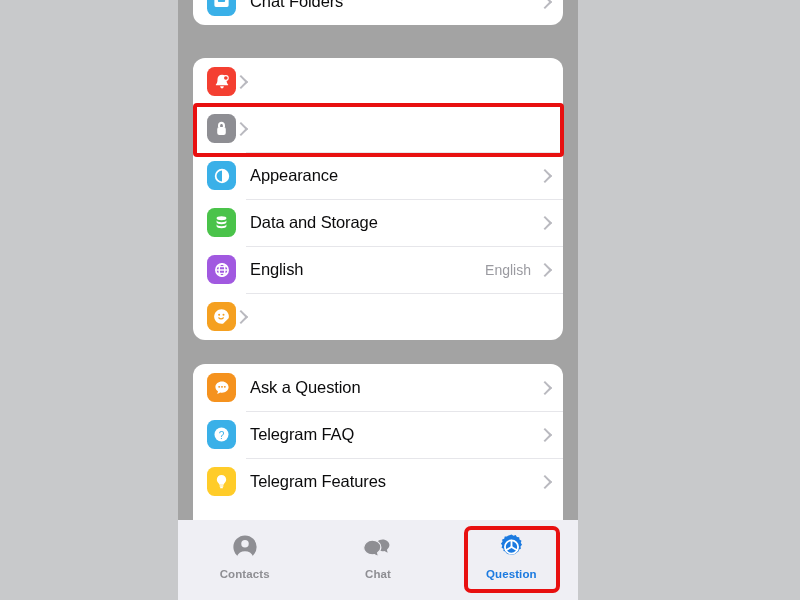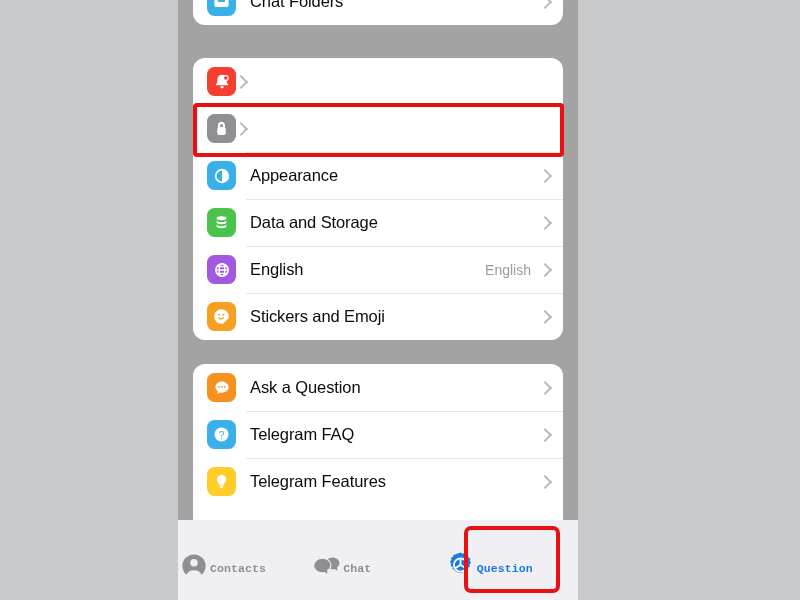--- a/index.html
+++ b/index.html
@@ -72,24 +72,23 @@
   }
 
   
   .tabbar {
     position:absolute; left:0; bottom:0; width:400px; height:80px;
     background:#efeff4;
     display:flex;
   }
   .tab {
     flex:1 1 0;
-    display:flex; flex-direction:row; align-items:center; justify-content:flex-start;
+    display:flex; flex-direction:column; align-items:center; justify-content:flex-start;
     padding-top:11px;
     position:relative;
-    font-family:Liberation Mono, monospace;
   }
   .tab .tabicon { width:32px; height:32px; display:flex; align-items:center; justify-content:center; }
   .tab .tablabel {
     margin-top:5px;
     font-size:11.5px;
     color:#8e8e93;
     font-weight:bold;
     letter-spacing:0.1px;
   }
   .tab.active .tablabel { color:#1b7ae0; }
@@ -187,21 +186,20 @@
       <div class="row">
         <span class="icon" style="background:#f5a020;">
           <svg width="21" height="21" viewBox="0 0 24 24">
             <path d="M12 3.6c4.6 0 8.4 3.7 8.4 8.3 0 .6-.1 1.2-.2 1.7l-6.6 6.6c-.5.1-1.1.2-1.6.2-4.6 0-8.4-3.7-8.4-8.3S7.4 3.6 12 3.6z" fill="#ffffff"></path>
             <path d="M20.2 13.6l-6.6 6.6c.2-2.8.6-5 1.9-5.6 1-.5 2.7-.7 4.7-1z" fill="#ffffff" opacity="0.75"></path>
             <circle cx="9.3" cy="10" r="1.15" fill="#f5a020"></circle>
             <circle cx="14.3" cy="10" r="1.15" fill="#f5a020"></circle>
             <path d="M9 13.6c.9 1.5 4 1.5 5 0" fill="none" stroke="#f5a020" stroke-width="1.5" stroke-linecap="round"></path>
           </svg>
         </span>
-        <span class="label">Stickers and Emoji</span>
         <span class="chev"></span>
       </div>
     </div>
 
     <div class="card" id="card-2" style="top: 364px; height: 175px;">
 
       <div class="row">
         <span class="icon" style="background:#f5921e;">
           <svg width="20" height="20" viewBox="0 0 24 24">
             <path d="M12 4.2c-4.4 0-7.9 2.9-7.9 6.5 0 2.1 1.2 4 3.1 5.2l-.9 3.4 3.6-1.9c.7.2 1.4.2 2.1.2 4.4 0 7.9-2.9 7.9-6.5S16.4 4.2 12 4.2z" fill="#ffffff"></path>

